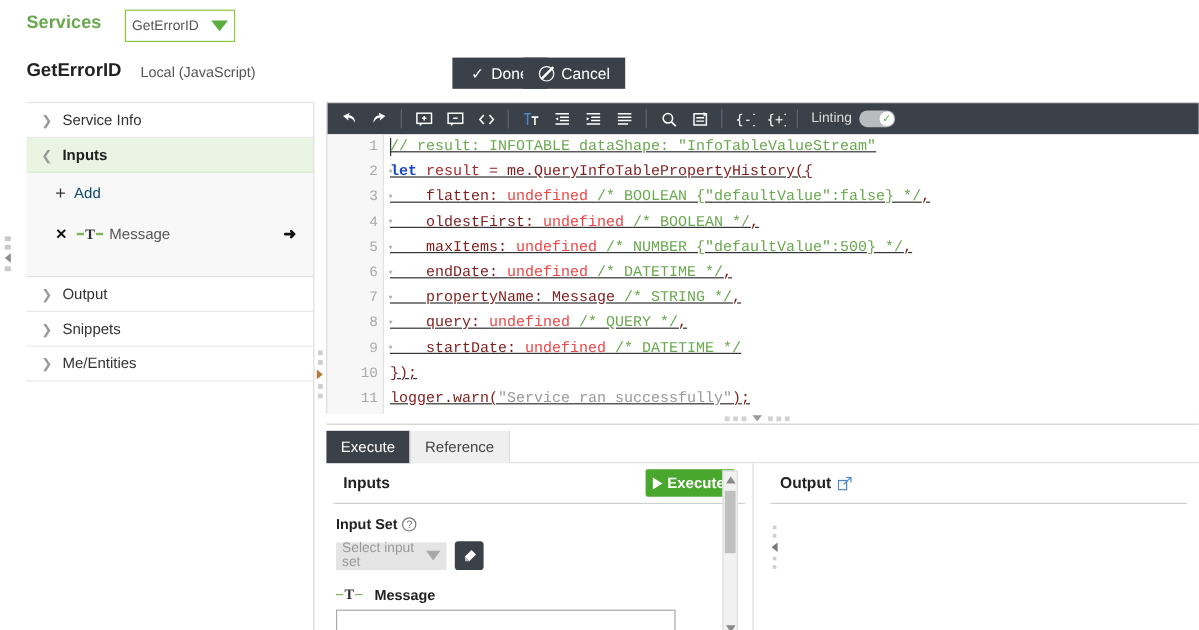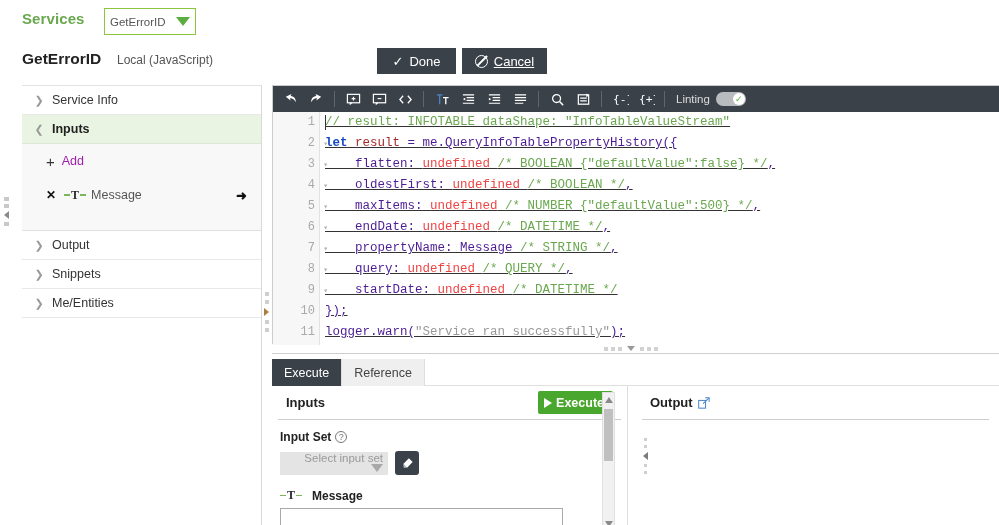--- a/index.html
+++ b/index.html
@@ -65,21 +65,21 @@
     border: none;
     padding: 0 12px;
     font-family: "Liberation Sans", sans-serif;
   }
   .btn-save {
     left: 207px; width: 163px;
     background: #e2e2e2; color: #9b9b9b;
     cursor: default;
   }
   .btn-done { left: 377px; width: 79px; background: #3a4149; color: #fff; }
-  .btn-cancel { left: 462px; width: 85px; background: #3a4149; color: #fff; text-decoration: underline; }
+  .btn-cancel { left: 436px; width: 85px; background: #3a4149; color: #fff; }
   .ring {
     width: 12px; height: 12px; border-radius: 50%;
     border: 1.6px solid #9b9b9b;
   }
   .chk { font-size: 13px; line-height: 1; }
   .ban {
     position: relative;
     width: 13px; height: 13px; border-radius: 50%;
     border: 1.6px solid #fff;
   }
@@ -119,21 +119,21 @@
   .acc-body { background: #f8f8f8; border-bottom: 1px solid #e0e0e0; }
   .sub-row {
     height: 34px;
     display: flex; align-items: center;
     padding-left: 24px;
     font-size: 12.5px;
     cursor: pointer;
     position: relative;
   }
   .plus-ico { font-size: 15px; color: #333; margin-right: 7px; line-height: 1; }
-  .add-lbl { color: #a21caf; font-size: 12.5px; }
+  .add-lbl { color: #0c4a6e; font-size: 12.5px; }
   .x-ico { font-size: 12px; color: #111; margin-right: 8px; font-weight: bold; }
   .ttype {
     display: inline-flex; align-items: center; margin-right: 5px;
     color: #2f2f2f; font-size: 11px; font-weight: bold;
     position: relative;
   }
   .ttype .bar {
     display: inline-block; width: 6px; height: 1.6px; background: #7cb65a;
   }
   .ttype .tl { font-family: "Liberation Serif", serif; font-size: 12px; padding: 0 1px; }
@@ -235,21 +235,21 @@
     position: absolute; right: -9px; top: 0;
     color: #b0b0b0; font-size: 8px; line-height: 21px;
   }
   .codelines {
     position: absolute; left: 52px; top: 0; right: 0;
     white-space: pre;
   }
   .codelines .cl { height: 21px; line-height: 21px; text-decoration: underline; }
   .k-kw { color: #1a49c4; font-weight: bold; }
   .k-var { color: #a52a2a; }
-  .k-plain { color: #4c1d95; }
+  .k-plain { color: #7f1d1d; }
   .k-com { color: #6aa84f; }
   .k-und { color: #ef4444; }
   .k-str { color: #999; }
   .caret-bar {
     position: absolute; left: 52px; top: 3px;
     width: 1px; height: 15px; background: #333;
   }
 
   
   .hsplit {
@@ -325,23 +325,23 @@
     margin-bottom: 7px;
   }
   .qmark {
     width: 12px; height: 12px; border-radius: 50%;
     border: 1px solid #777; color: #777;
     font-size: 9px; line-height: 10px; text-align: center;
     font-weight: normal;
   }
   .selrow { display: flex; align-items: center; gap: 7px; }
   .sel-box {
-    width: 108px; height: 23px; background: #e4e4e4;
-    display: flex; align-items: flex-end; padding: 0 5px;
-    font-size: 11.5px; color: #9a9a9a; cursor: pointer; flex-direction: column;
+    width: 92px; height: 23px; background: #e4e4e4;
+    display: flex; align-items: center; padding: 0 5px;
+    font-size: 11.5px; color: #9a9a9a; cursor: pointer;
   }
   .sel-box .tri2 {
     margin-left: auto;
     width: 0; height: 0;
     border-left: 6px solid transparent;
     border-right: 6px solid transparent;
     border-top: 8px solid #a8a8a8;
   }
   .eraser-btn {
     width: 24px; height: 24px; background: #3a4149;

